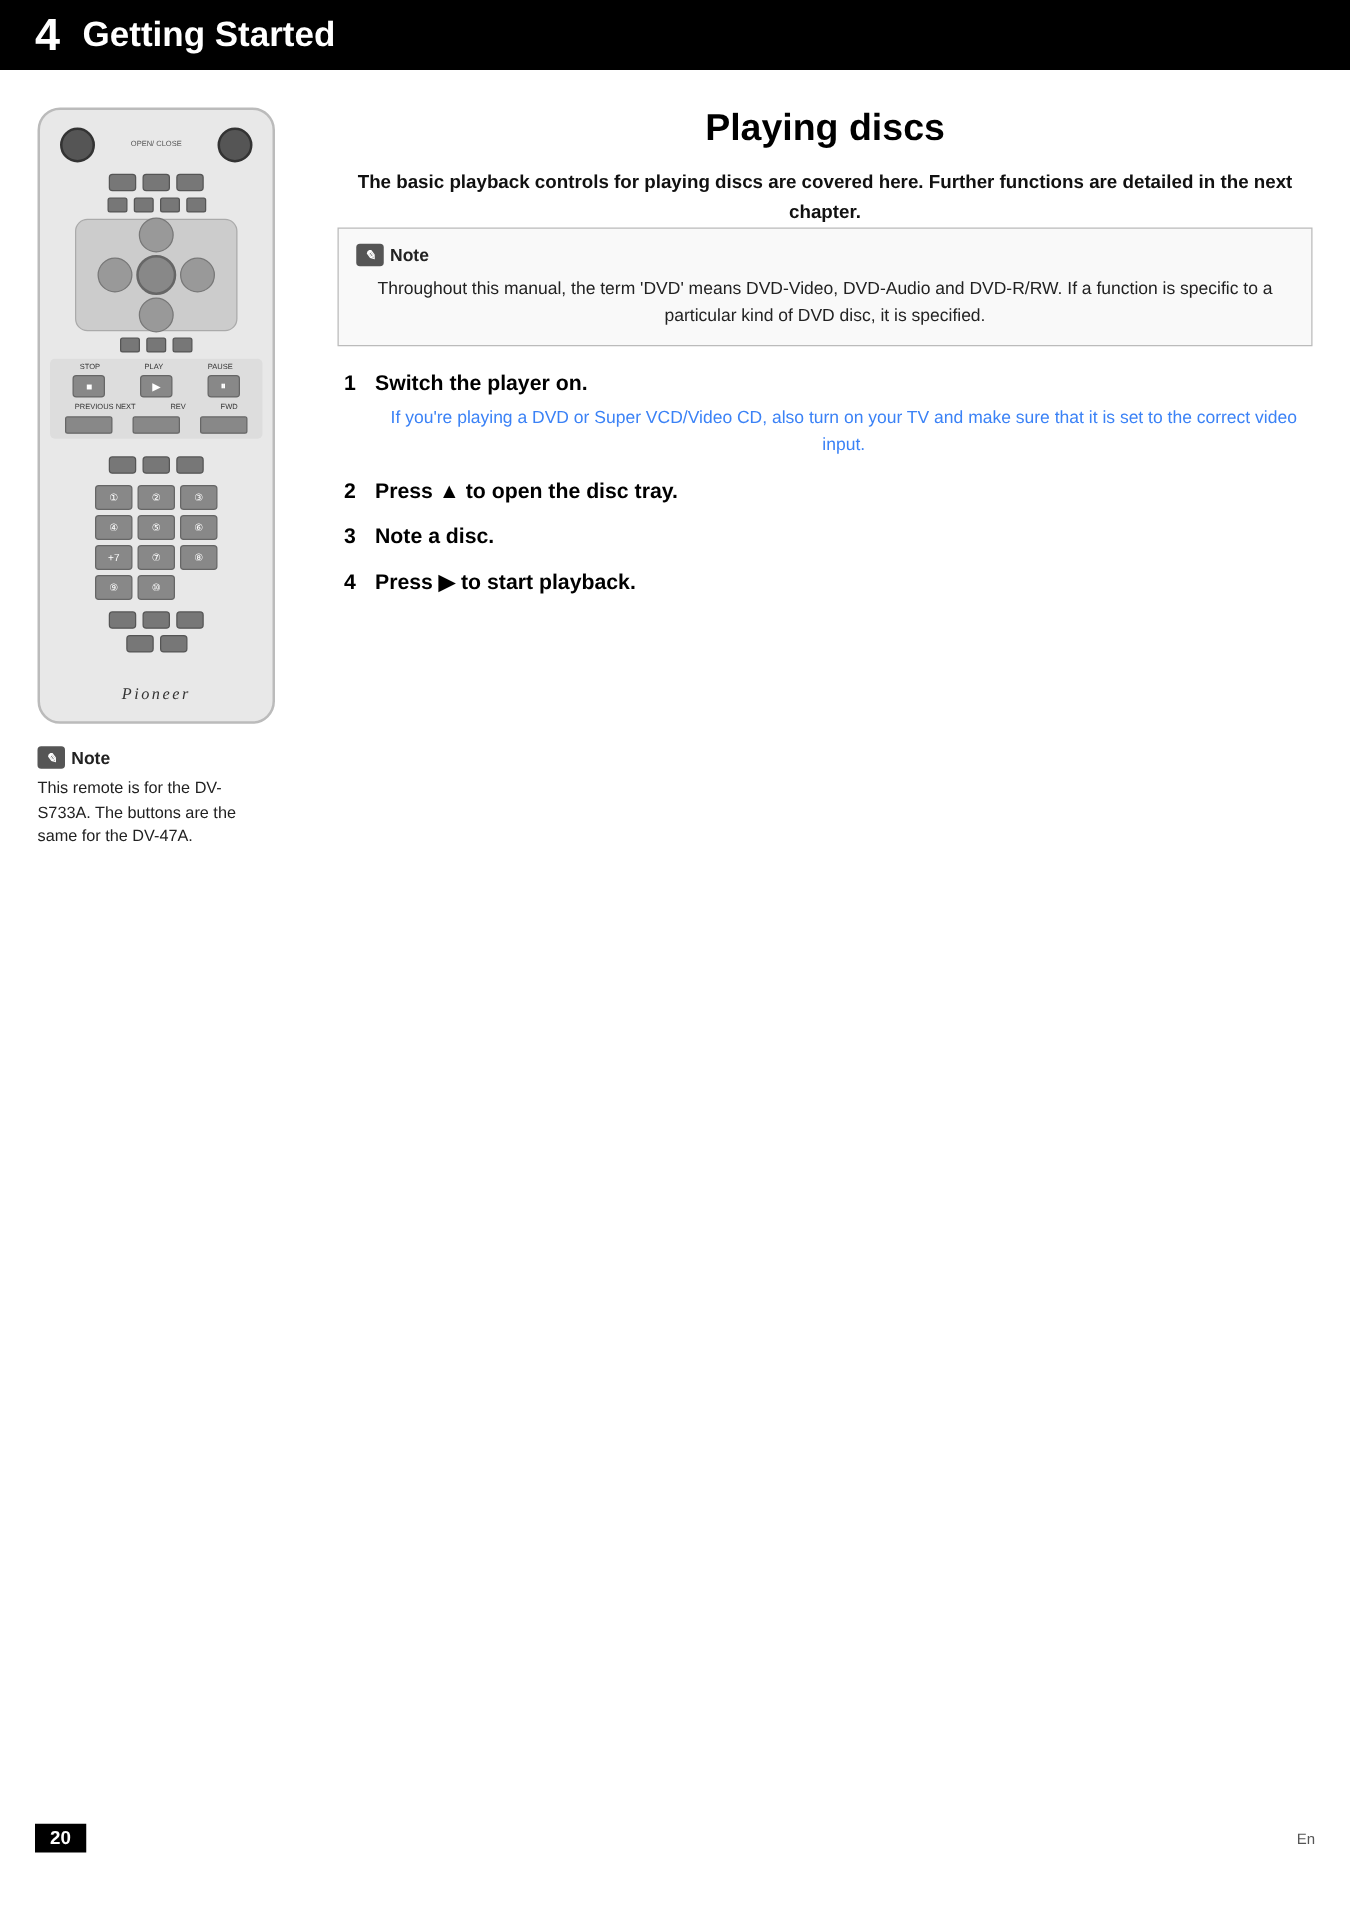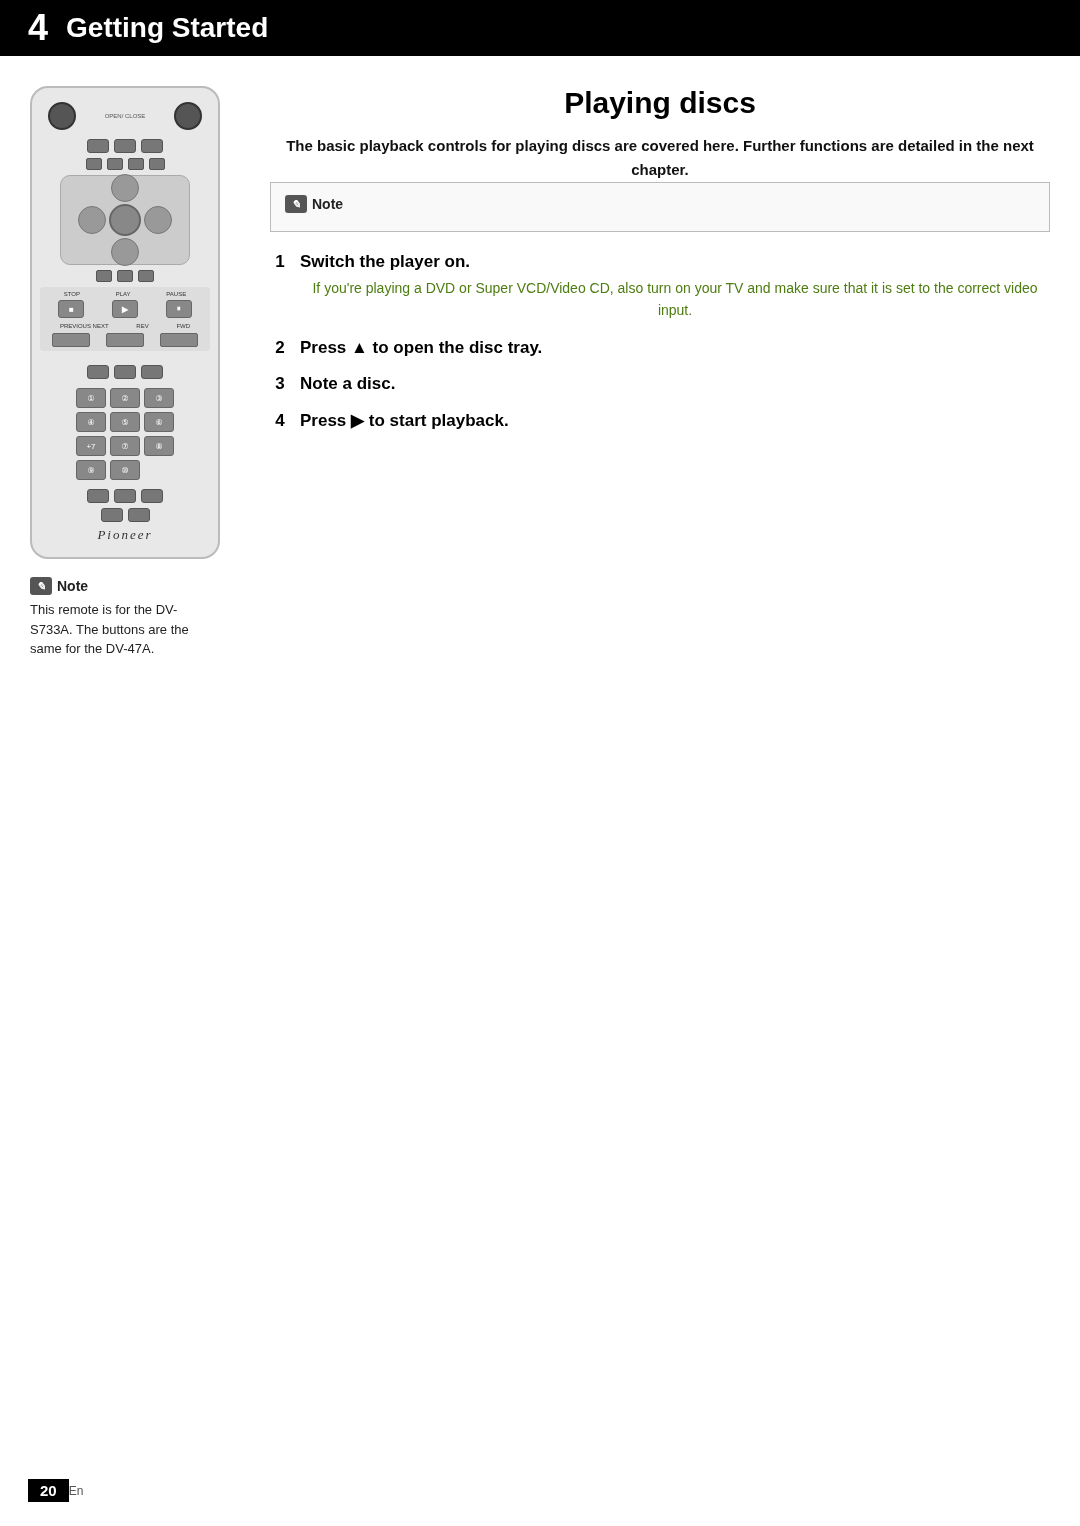--- a/index.html
+++ b/index.html
@@ -200,21 +200,21 @@
       color: #fff;
     }
 
     
     .pioneer-logo {
       font-family: Georgia, serif;
       font-size: 13px;
       font-style: italic;
       color: #333;
       letter-spacing: 2px;
-      margin-top: 0;
+      margin-top: 20px;
     }
 
     
     .note-box {
       margin-top: 18px;
       width: 190px;
     }
     .note-header {
       display: flex;
       align-items: center;
@@ -295,32 +295,33 @@
       min-width: 20px;
     }
     .step-title {
       font-size: 17px;
       font-weight: bold;
       color: #000;
     }
     .step-body {
       font-size: 14px;
       line-height: 1.6;
-      color: #4d7c0f;
+      color: #3b82f6;
       padding-left: 30px;
     }
 
     
     .page-footer {
       position: absolute;
-      bottom: 24px;
+      bottom: 44px;
       left: 0;
       right: 0;
       padding: 0 28px;
       display: flex;
+      justify-content: space-between;
       align-items: center;
     }
     .page-number-box {
       background: #000;
       color: #fff;
       font-size: 15px;
       font-weight: bold;
       padding: 3px 12px;
       min-width: 40px;
       text-align: center;
@@ -485,20 +486,21 @@
 
     <h1 class="section-title">Playing discs</h1>
 
     <p class="intro-text">The basic playback controls for playing discs are covered here. Further functions are detailed in the next chapter.</p>
 
     <div class="note-box-right">
       <div class="note-header">
         <div class="note-icon">✎</div>
         <span>Note</span>
       </div>
+      <p class="note-text">Throughout this manual, the term 'DVD' means DVD-Video, DVD-Audio and DVD-R/RW. If a function is specific to a particular kind of DVD disc, it is specified.</p>
     </div>
 
     <div class="step">
       <div class="step-heading">
         <span class="step-num">1</span>
         <span class="step-title">Switch the player on.</span>
       </div>
       <p class="step-body">If you're playing a DVD or Super VCD/Video CD, also turn on your TV and make sure that it is set to the correct video input.</p>
     </div>
 

